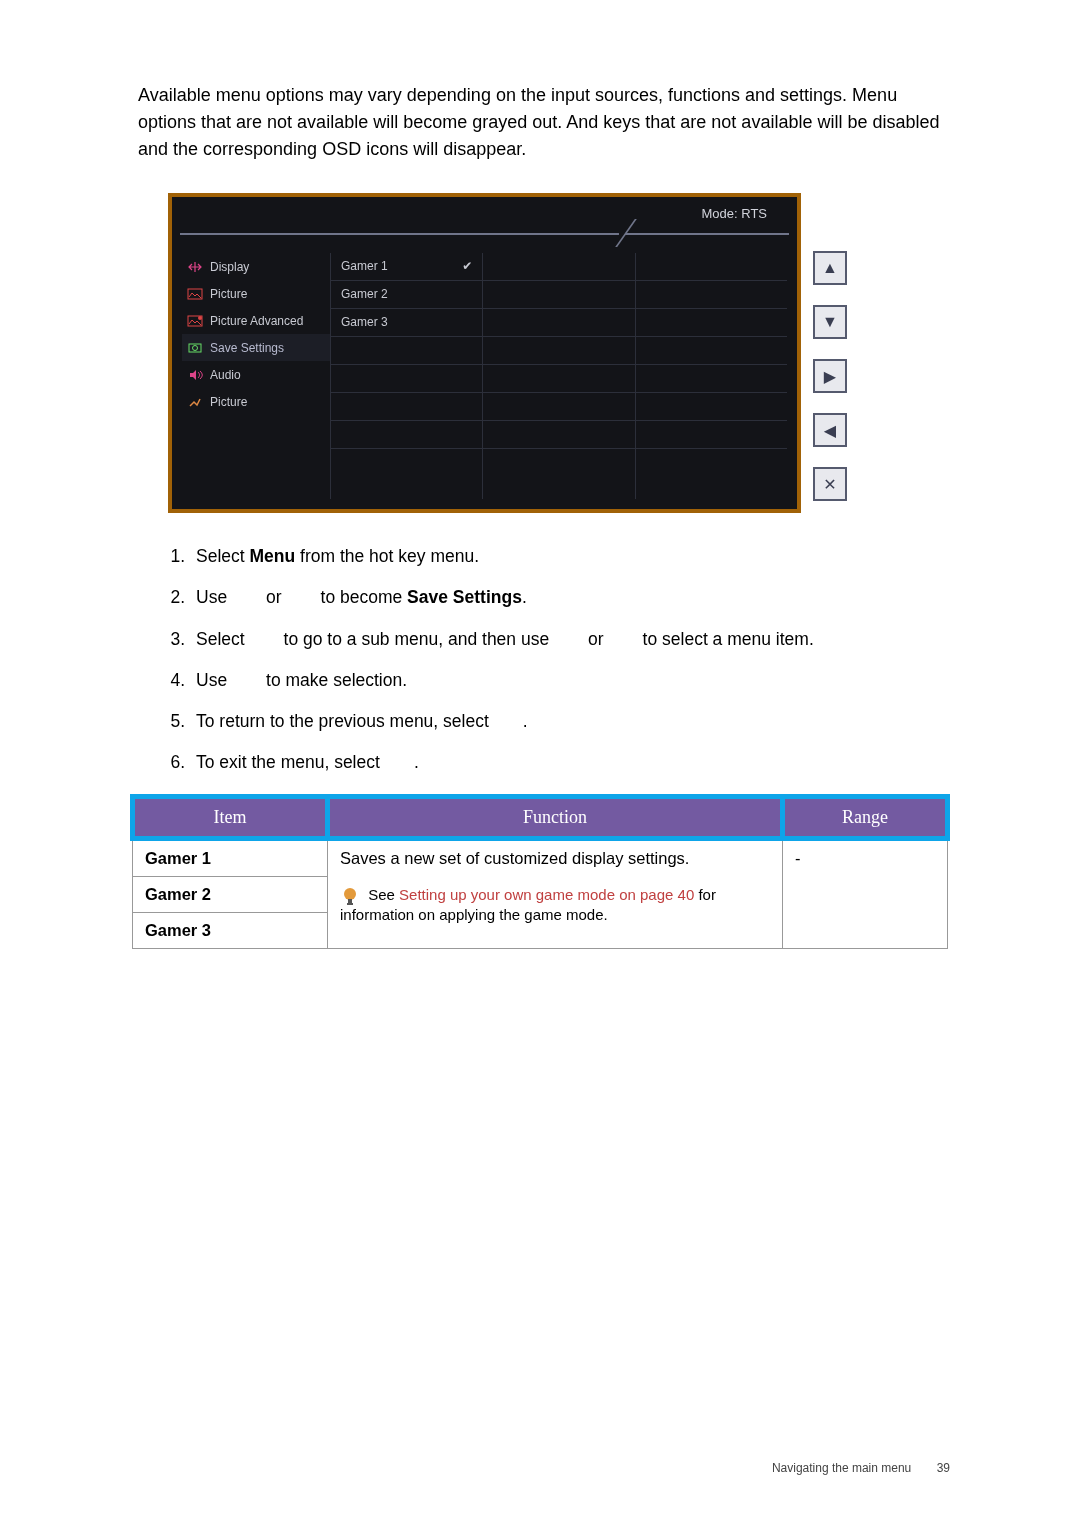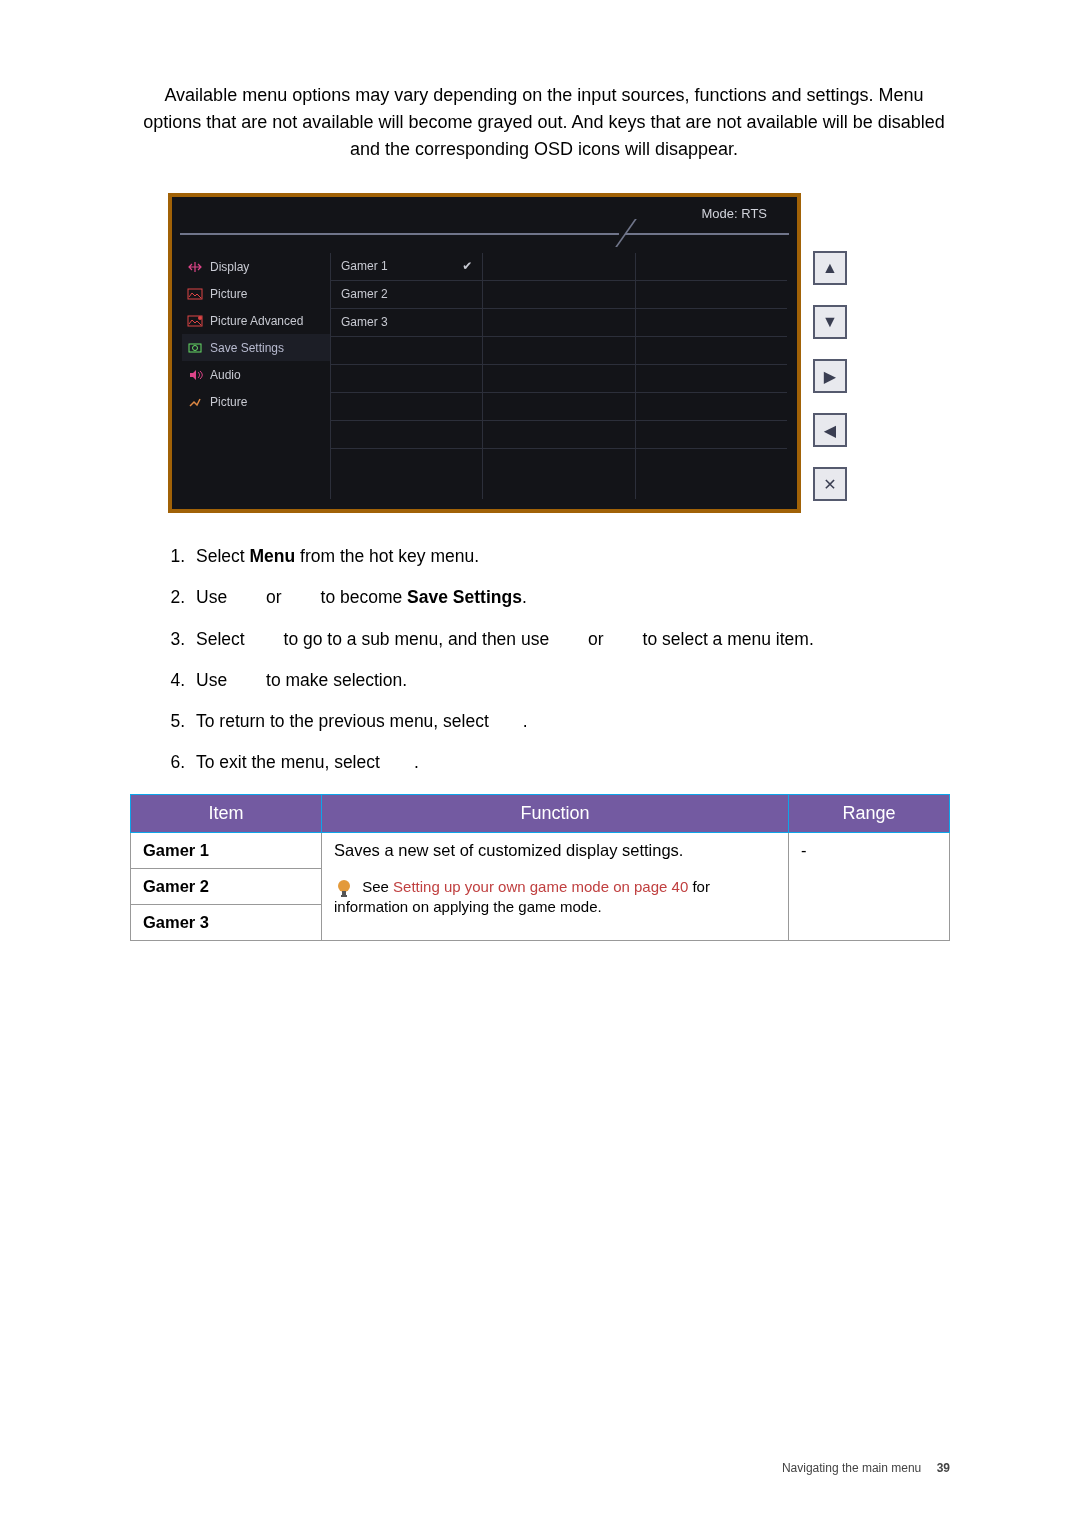--- a/index.html
+++ b/index.html
@@ -18,21 +18,20 @@
   h1.title {
     font-size: 30px;
     font-weight: 400;
     color: #6b3fa0;
     margin: 0 0 10px 0;
   }
   .intro {
     font-size: 18px;
     line-height: 1.5;
     margin: 0 0 30px 8px;
-    text-align: center;
   }
 
   
   .osd-wrap {
     margin-left: 38px;
     display: flex;
     gap: 12px;
     align-items: flex-start;
   }
   .osd {
@@ -163,22 +162,23 @@
     width: 100%;
     border-collapse: collapse;
     font-size: 16.5px;
     margin-top: 4px;
   }
   table.ref th {
     background: #735aa1;
     color: #fff;
     font-weight: 400;
     padding: 8px 10px;
-    border: 1px solid #0ea5e9;
+    border: 5px solid #0ea5e9;
     font-size: 18px;
+    font-family: Liberation Serif, serif;
   }
   table.ref td {
     border: 1px solid #999;
     padding: 8px 12px;
     vertical-align: top;
   }
   .bold { font-weight: 600; }
   .note-icon {
     display: inline-flex;
     vertical-align: middle;
@@ -189,22 +189,21 @@
   .link { color: #c04040; }
 
   .footer {
     position: absolute;
     bottom: 52px;
     right: 130px;
     font-size: 12px;
     color: #444;
   }
   .footer .pg {
-    margin-left: 12px;
-    font-weight: bold;
+    margin-left: 22px;
   }
 </style>
 </head>
 <body>
 
 <div class="page">
   <p class="intro">Available menu options may vary depending on the input sources, functions and settings. Menu options that are not available will become grayed out. And keys that are not available will be disabled and the corresponding OSD icons will disappear.</p>
 
   <div class="osd-wrap">
     <div class="osd">

